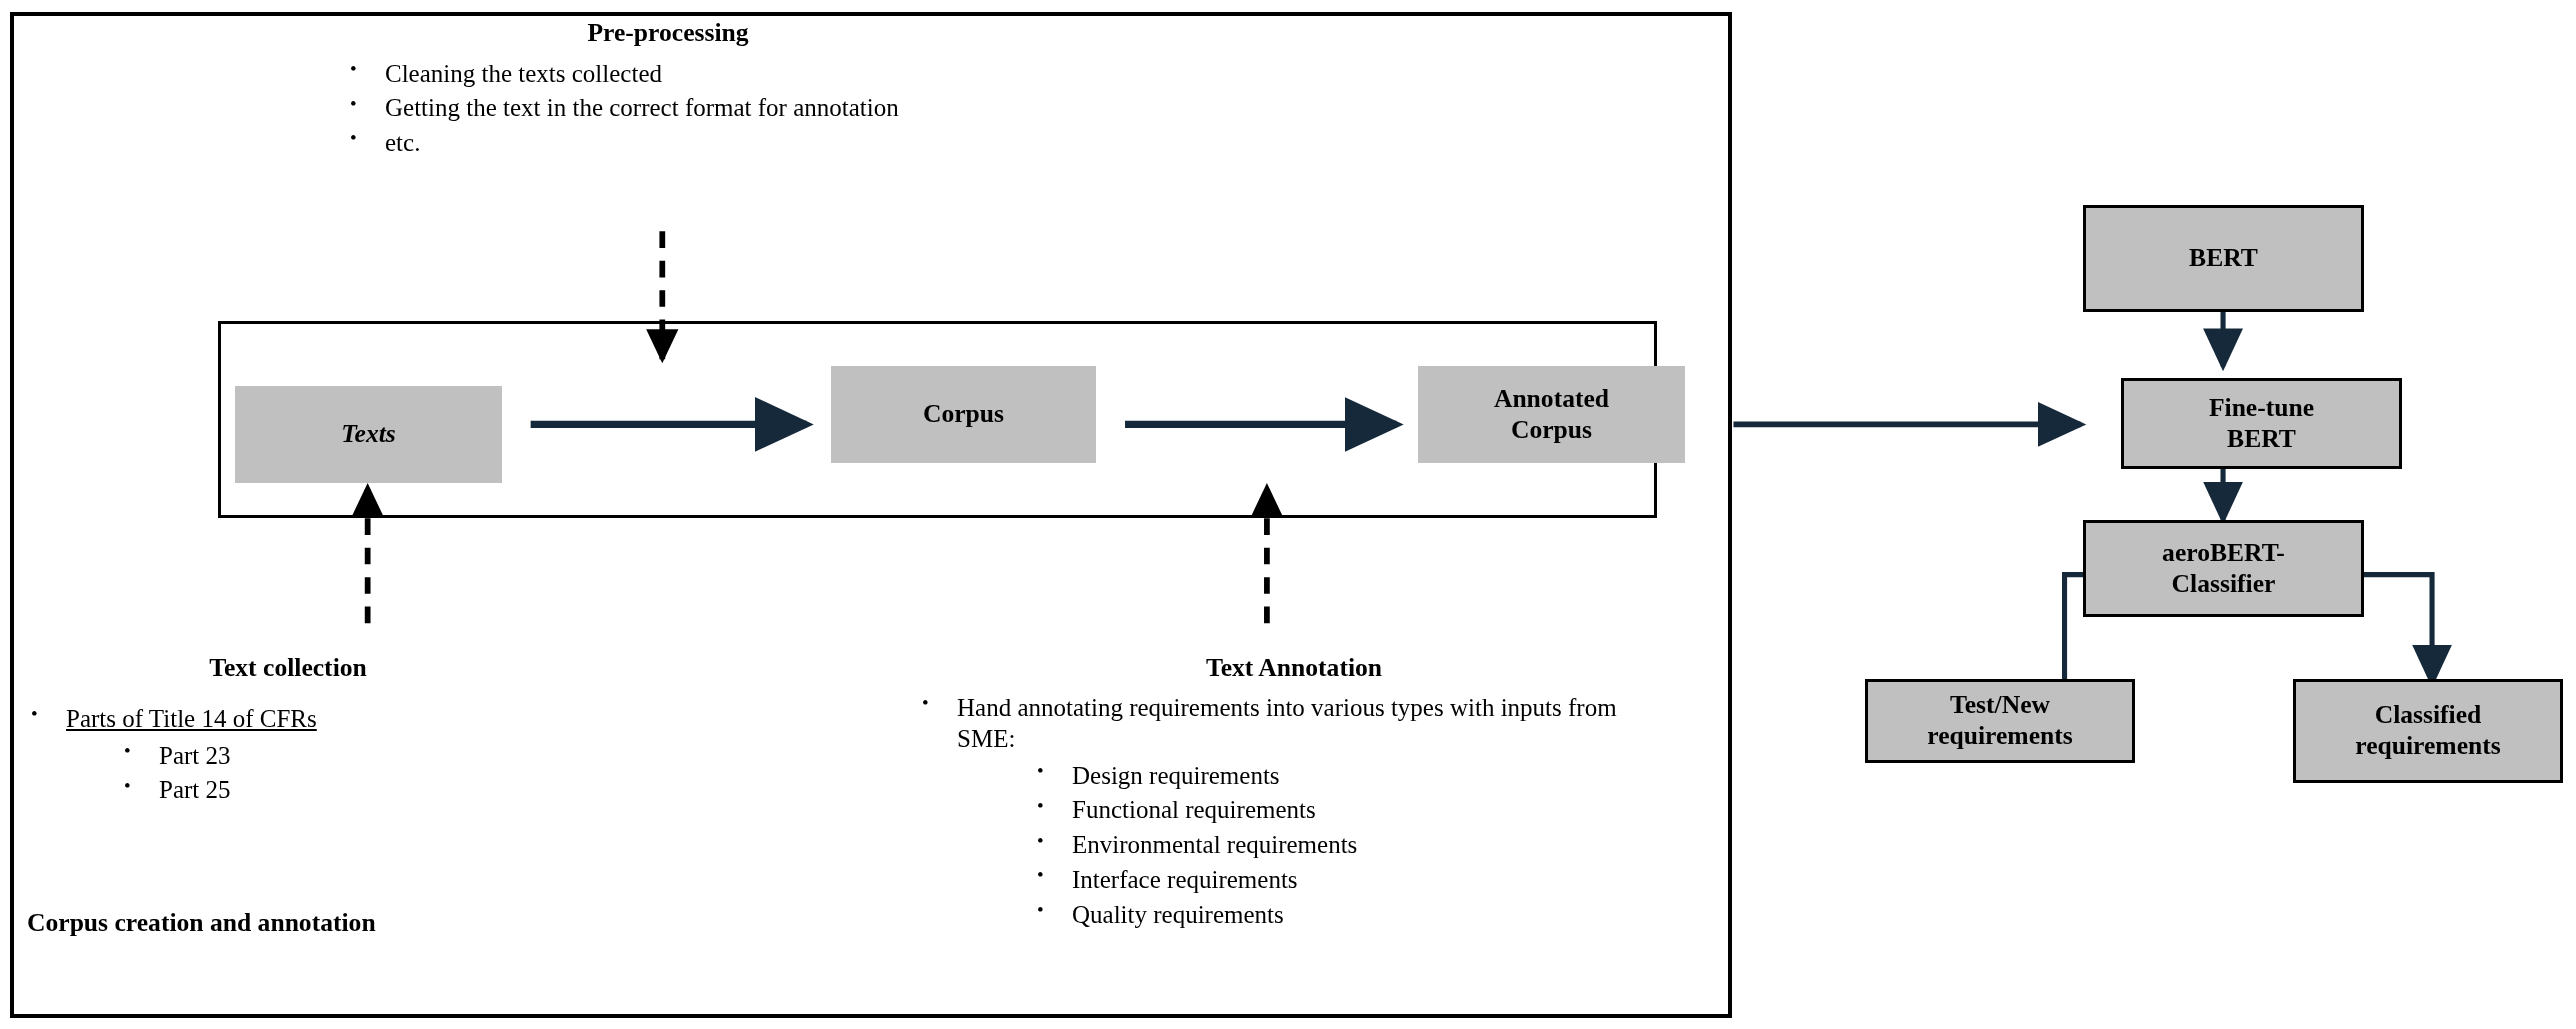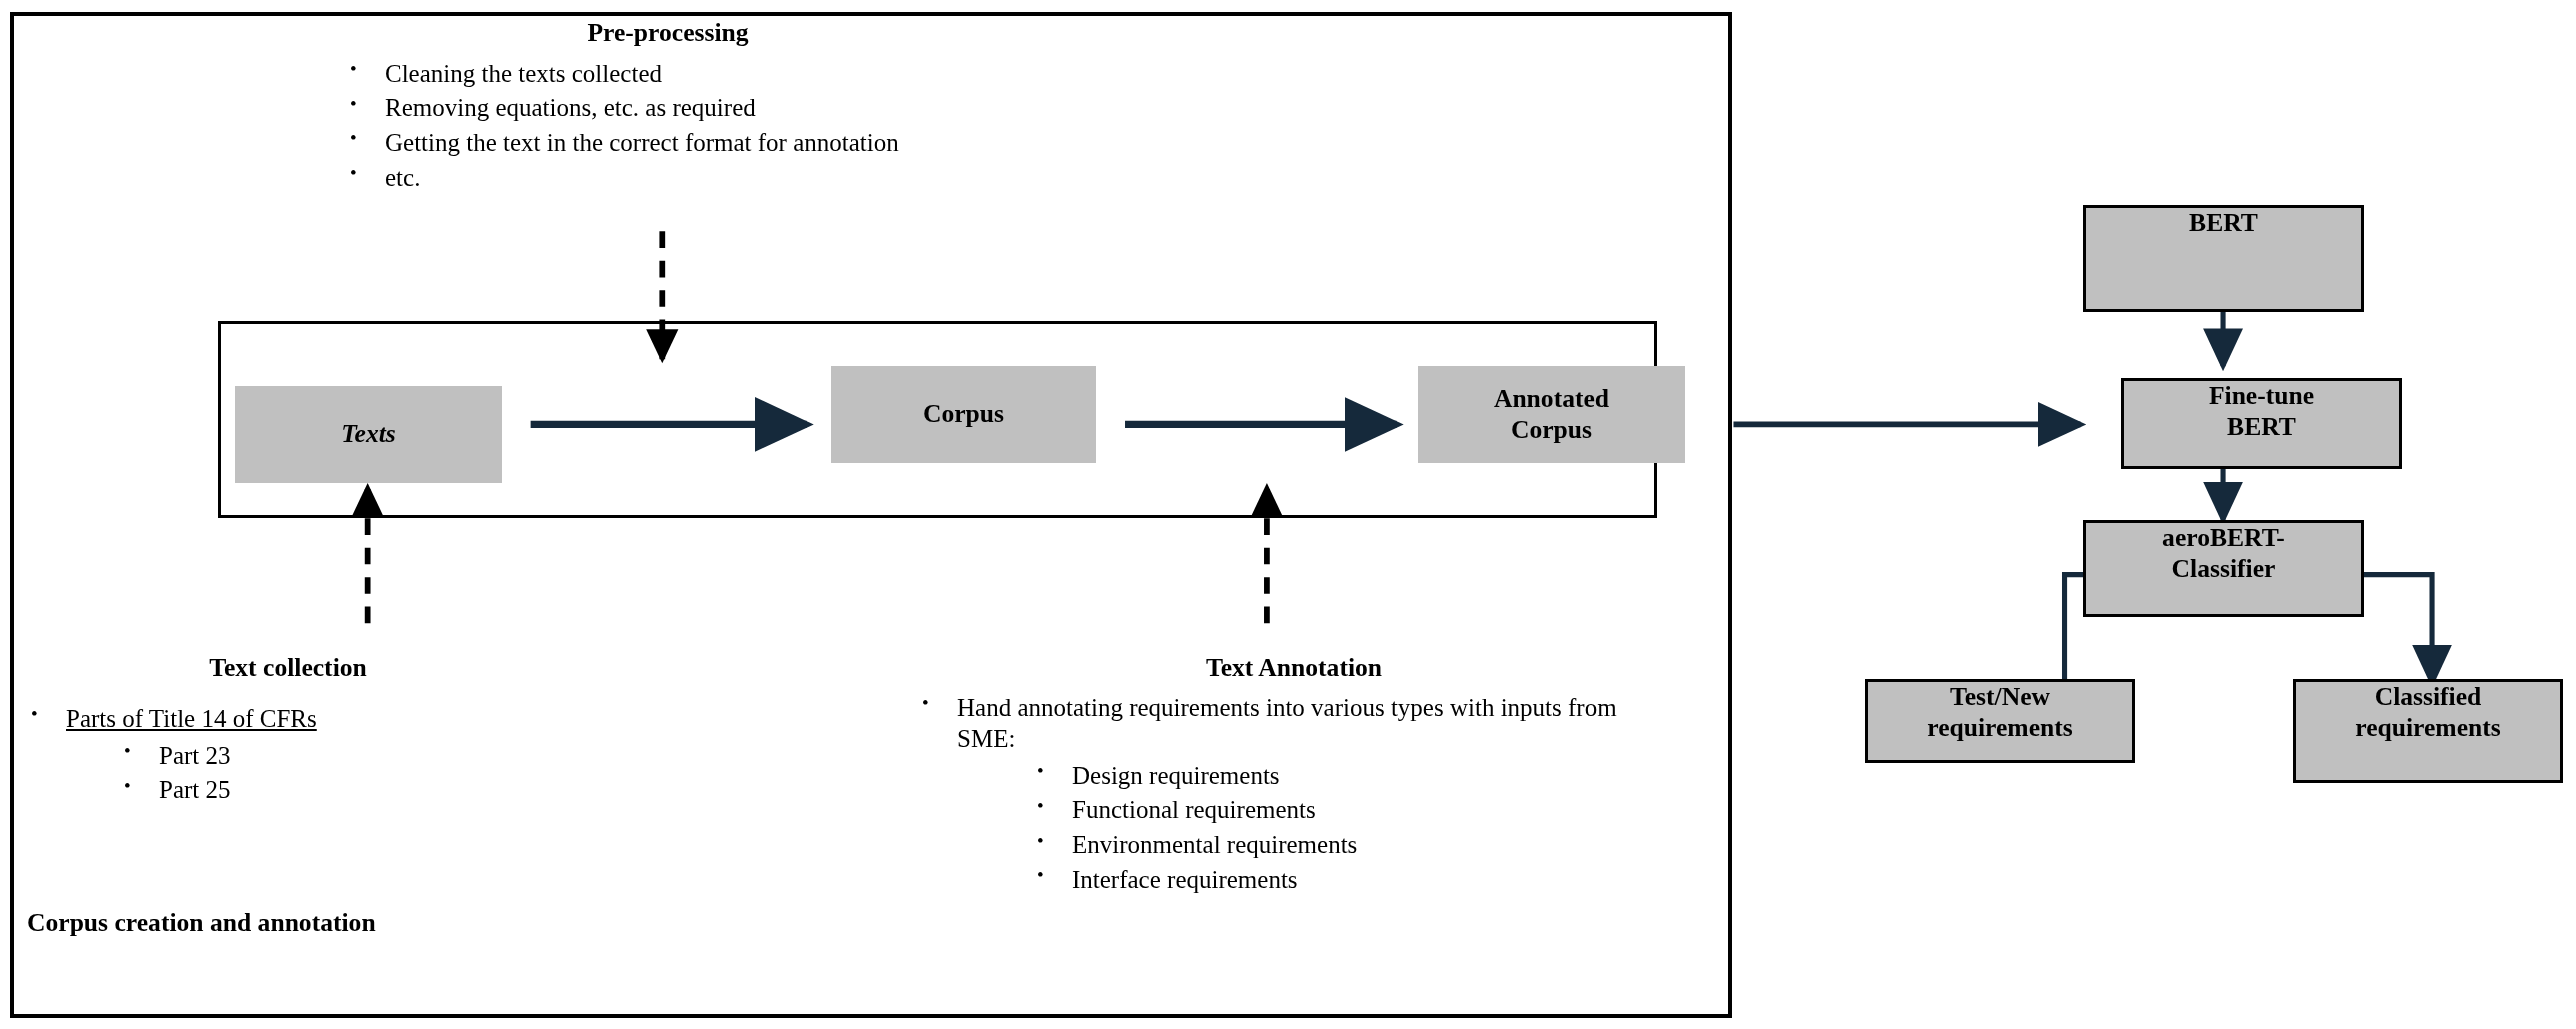--- a/index.html
+++ b/index.html
@@ -59,21 +59,21 @@
     color: #000000;
     line-height: 1.18;
     box-sizing: border-box;
   }
   
   .node-box {
     position: absolute;
     background: #c0c0c0;
     border: 3.2px solid #000000;
     display: flex;
-    align-items: flex-start;
+    align-items: center;
     justify-content: center;
     text-align: center;
     font-weight: bold;
     font-size: 25.6px;
     color: #000000;
     line-height: 1.2;
     box-sizing: border-box;
   }
 
   
@@ -184,21 +184,20 @@
 
   <div class="gray-box" style="left:1418px; top:366px; width:267px; height:97px; white-space:pre-line;">
     <span>Annotated
 Corpus</span>
   </div>
 
   <div class="txt-block" style="left:345px; top:16.6px; width:646px;">
     <div class="blk-title">Pre-processing</div>
     <ul class="bullets" style="margin-top:9px;">
       <li>Cleaning the texts collected</li>
-      <li>Removing equations, etc. as required</li>
       <li style="max-width:563px;">Getting the text in the correct format for annotation</li>
       <li>etc.</li>
     </ul>
   </div>
 
   <div class="txt-block" style="left:26px; top:652px; width:524px;">
     <div class="blk-title">Text collection</div>
     <ul class="bullets" style="margin-top:19px;text-decoration:underline;">
       <li class="nowrap">Parts of Title 14 of CFRs</li>
     </ul>
@@ -211,20 +210,21 @@
   <div class="txt-block" style="left:917px; top:652px; width:754px;">
     <div class="blk-title">Text Annotation</div>
     <ul class="bullets" style="margin-top:7.7px;">
       <li style="max-width:678px;">Hand annotating requirements into various types with inputs from SME:</li>
     </ul>
     <ul class="bullets" style="padding-left:115px; margin-top:5.1px;">
       <li>Design requirements</li>
       <li>Functional requirements</li>
       <li>Environmental requirements</li>
       <li>Interface requirements</li>
+      <li>Quality requirements</li>
     </ul>
   </div>
 
   <div class="txt-block caption" style="left:27px; top:908px;">Corpus creation and annotation</div>
 
   <div class="node-box" style="left:2083px; top:205px; width:281px; height:107px;">
     <span>BERT</span>
   </div>
 
   <div class="node-box" style="left:2083px; top:378px; width:281px; height:91px; white-space:pre-line;margin-left:38px;">

